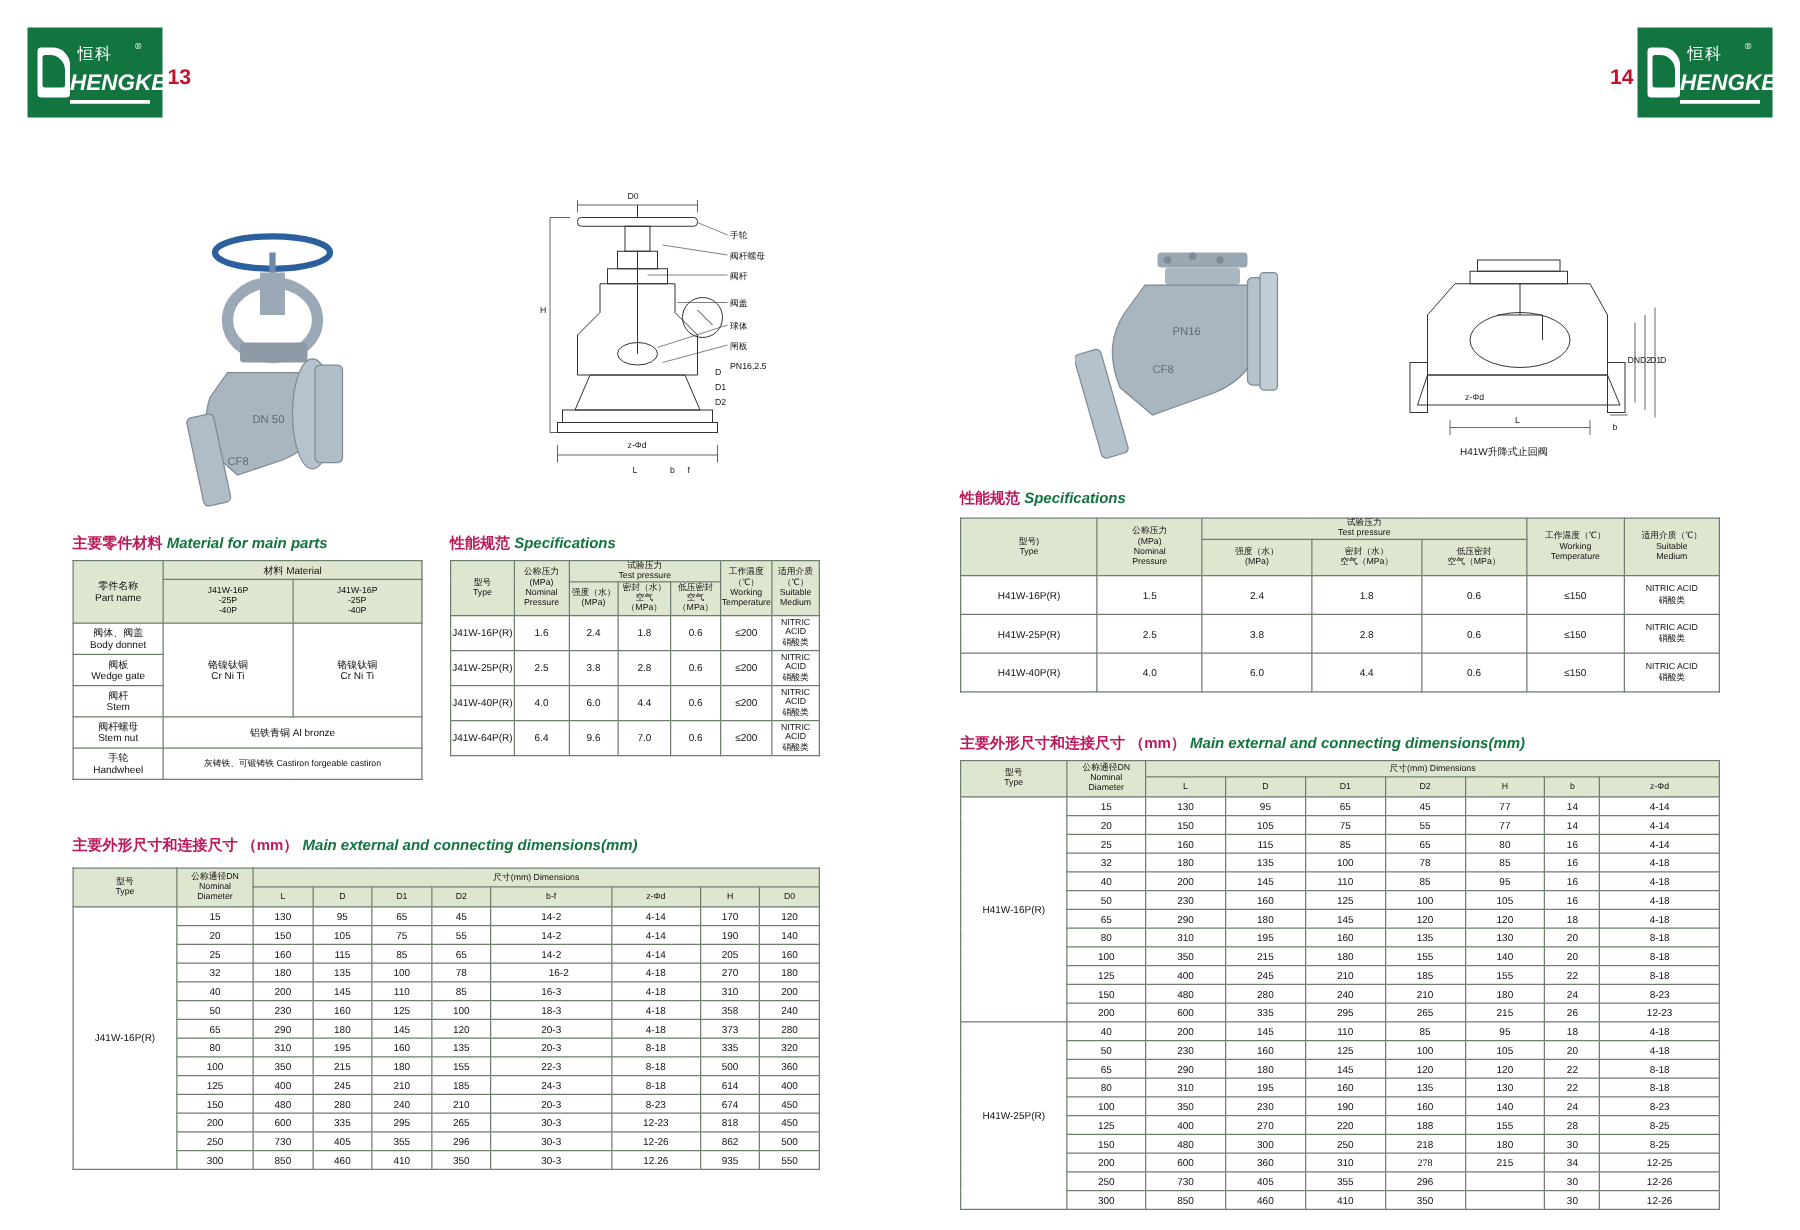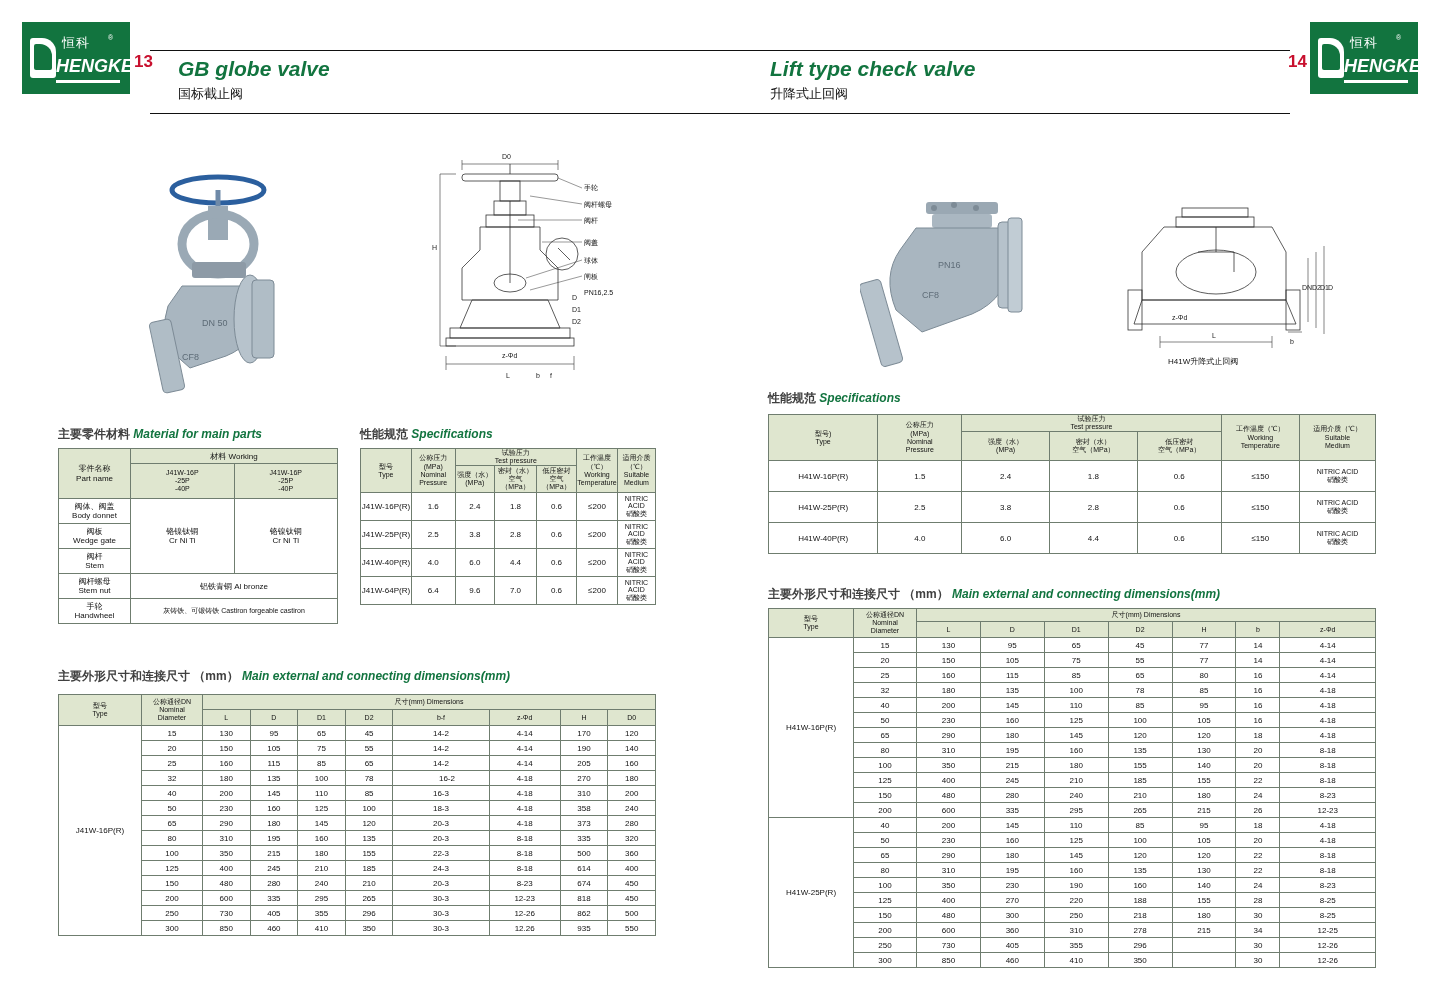--- a/index.html
+++ b/index.html
@@ -25,21 +25,21 @@
   .titles{position:absolute;left:150px;top:28px;width:1140px;height:62px;border-top:1px solid #111;border-bottom:1px solid #111;}
   .t-en{position:absolute;font-size:21px;font-weight:bold;font-style:italic;color:#12743f;}
   .t-cn{position:absolute;font-size:13px;color:#111;}
   .t1-en{left:28px;top:6px;}
   .t1-cn{left:28px;top:34px;}
   .t2-en{left:620px;top:6px;}
   .t2-cn{left:620px;top:34px;}
 
   
   .seclabel{position:absolute;font-size:12px;font-weight:bold;}
-  .seclabel .cn{color:#404040;}
+  .seclabel .cn{color:#be185d;}
   .seclabel .en{color:#12743f;font-style:italic;}
 
   
   table{border-collapse:collapse;font-size:8px;}
   table td,table th{border:1px solid #6f7d6f;text-align:center;vertical-align:middle;padding:0;}
   .hd{background:#dfe6cf;font-weight:normal;}
   .tbl{position:absolute;}
   .two{line-height:1.15;}
   .sm{font-size:7px;}
 
@@ -70,29 +70,23 @@
         <div class="logo-cn">恒科</div>
         <div class="logo-reg">®</div>
         <div class="logo-en">HENGKE</div>
         <div class="logo-bar"></div>
       </div>
     </div>
 
     <div class="pnum l">13</div>
     <div class="pnum r">14</div>
 
-    <div class="titles">
-      <div class="t-en t1-en">GB globe valve</div>
-      <div class="t-cn t1-cn">国标截止阀</div>
-      <div class="t-en t2-en">Lift type check valve</div>
-      <div class="t-cn t2-cn">升降式止回阀</div>
-    </div>
-  </div>
-
-  <div class="fig" style="left:130px;top:144px;width:240px;height:250px;">
+  </div>
+
+  <div class="fig" style="left:130px;top:156px;width:240px;height:250px;">
     <svg width="240" height="250" viewBox="0 0 240 250">
       <ellipse cx="88" cy="46" rx="46" ry="13" fill="none" stroke="#2b5f9e" stroke-width="5"></ellipse>
       <line x1="88" y1="46" x2="88" y2="92" stroke="#6f8aa8" stroke-width="5"></line>
       <rect x="78" y="62" width="20" height="34" fill="#9aa9b5"></rect>
       <ellipse cx="88" cy="100" rx="36" ry="30" fill="none" stroke="#9aa9b5" stroke-width="9"></ellipse>
       <rect x="62" y="118" width="54" height="16" rx="3" fill="#8d9aa6"></rect>
       <path d="M52 142 L126 142 L126 170 Q126 200 96 212 L60 224 L42 208 Q30 186 38 162 Z" fill="#a9b6c0" stroke="#7d8b96"></path>
       <ellipse cx="120" cy="175" rx="16" ry="44" fill="#b7c3cc" stroke="#7d8b96"></ellipse>
       <rect x="122" y="136" width="22" height="78" rx="4" fill="#b0bdc6" stroke="#7d8b96"></rect>
       <rect x="26" y="176" width="22" height="72" rx="4" fill="#b0bdc6" stroke="#7d8b96" transform="rotate(-12 37 212)"></rect>
@@ -161,21 +155,21 @@
     <span class="en">Material for main parts</span>
   </div>
 
   <table class="tbl" style="left:58px;top:448px;width:280px;">
     <tbody>
         <tr>
       <td class="hd two" rowspan="2" style="width:68px;height:30px;">
         <div>零件名称</div>
         <div>Part name</div>
       </td>
-      <td class="hd" colspan="2" style="height:14px;">材料 Working</td>
+      <td class="hd" colspan="2" style="height:14px;">材料 Material</td>
     </tr>
     <tr>
       <td class="hd two sm" style="width:98px;height:34px;white-space:pre-line;">J41W-16P
 -25P
 -40P</td>
       <td class="hd two sm" style="width:98px;white-space:pre-line;">J41W-16P
 -25P
 -40P</td>
     </tr>
     <tr>
@@ -809,21 +803,21 @@
           <td style="height: 14px;">218</td>
           <td style="height: 14px;">180</td>
           <td style="height: 14px;">30</td>
           <td style="height: 14px;">8-25</td>
         </tr>
         <tr>
           <td style="height: 14px;">200</td>
           <td style="height: 14px;">600</td>
           <td style="height: 14px;">360</td>
           <td style="height: 14px;">310</td>
-          <td style="height: 14px;">278</td>
+          <td style="height: 14px; font-family: Liberation Serif, serif;">278</td>
           <td style="height: 14px;">215</td>
           <td style="height: 14px;">34</td>
           <td style="height: 14px;">12-25</td>
         </tr>
         <tr>
           <td style="height: 14px;">250</td>
           <td style="height: 14px;">730</td>
           <td style="height: 14px;">405</td>
           <td style="height: 14px;">355</td>
           <td style="height: 14px;">296</td>

